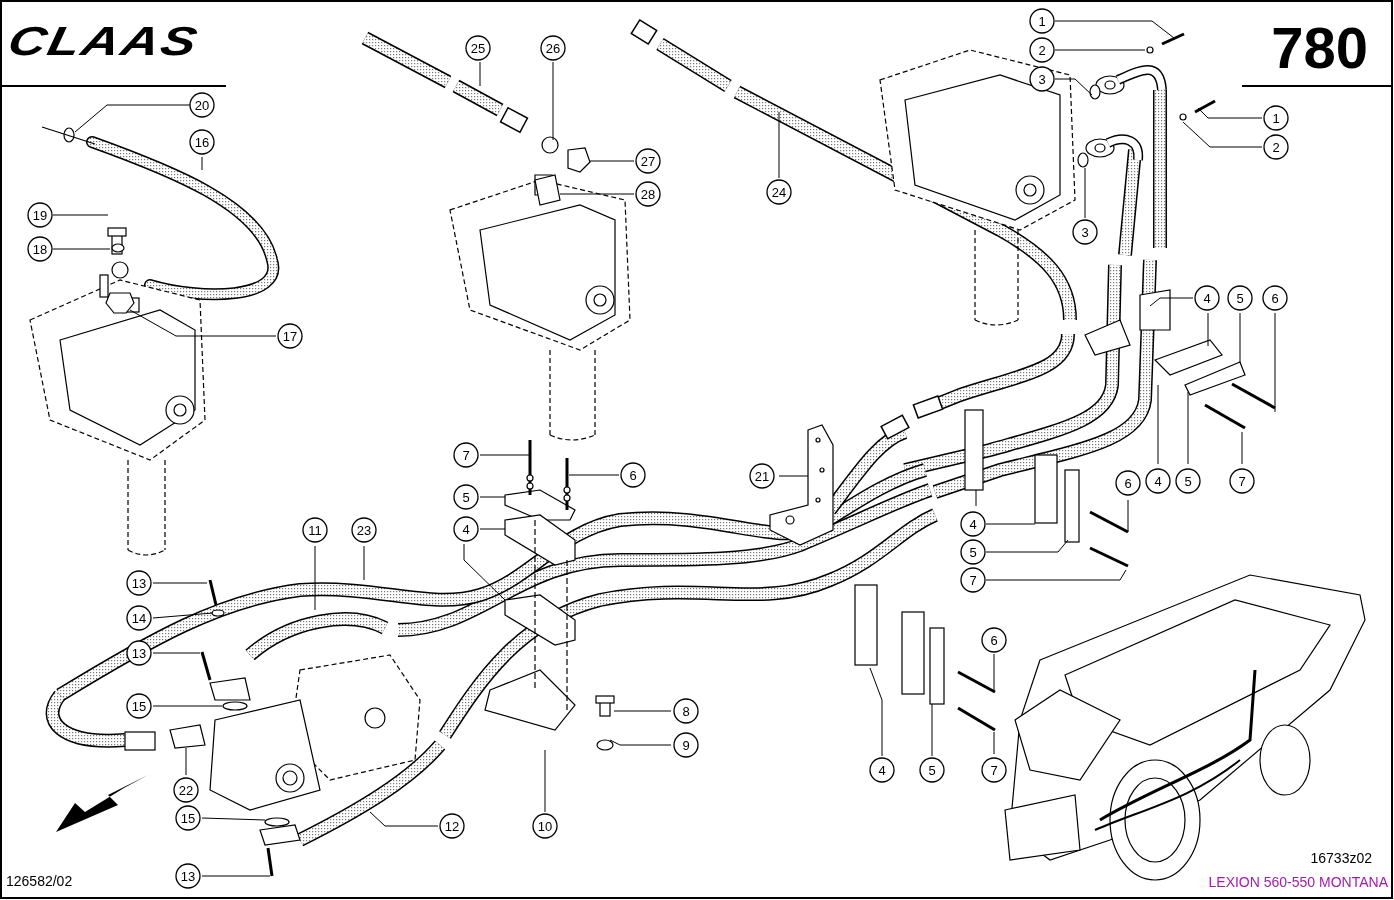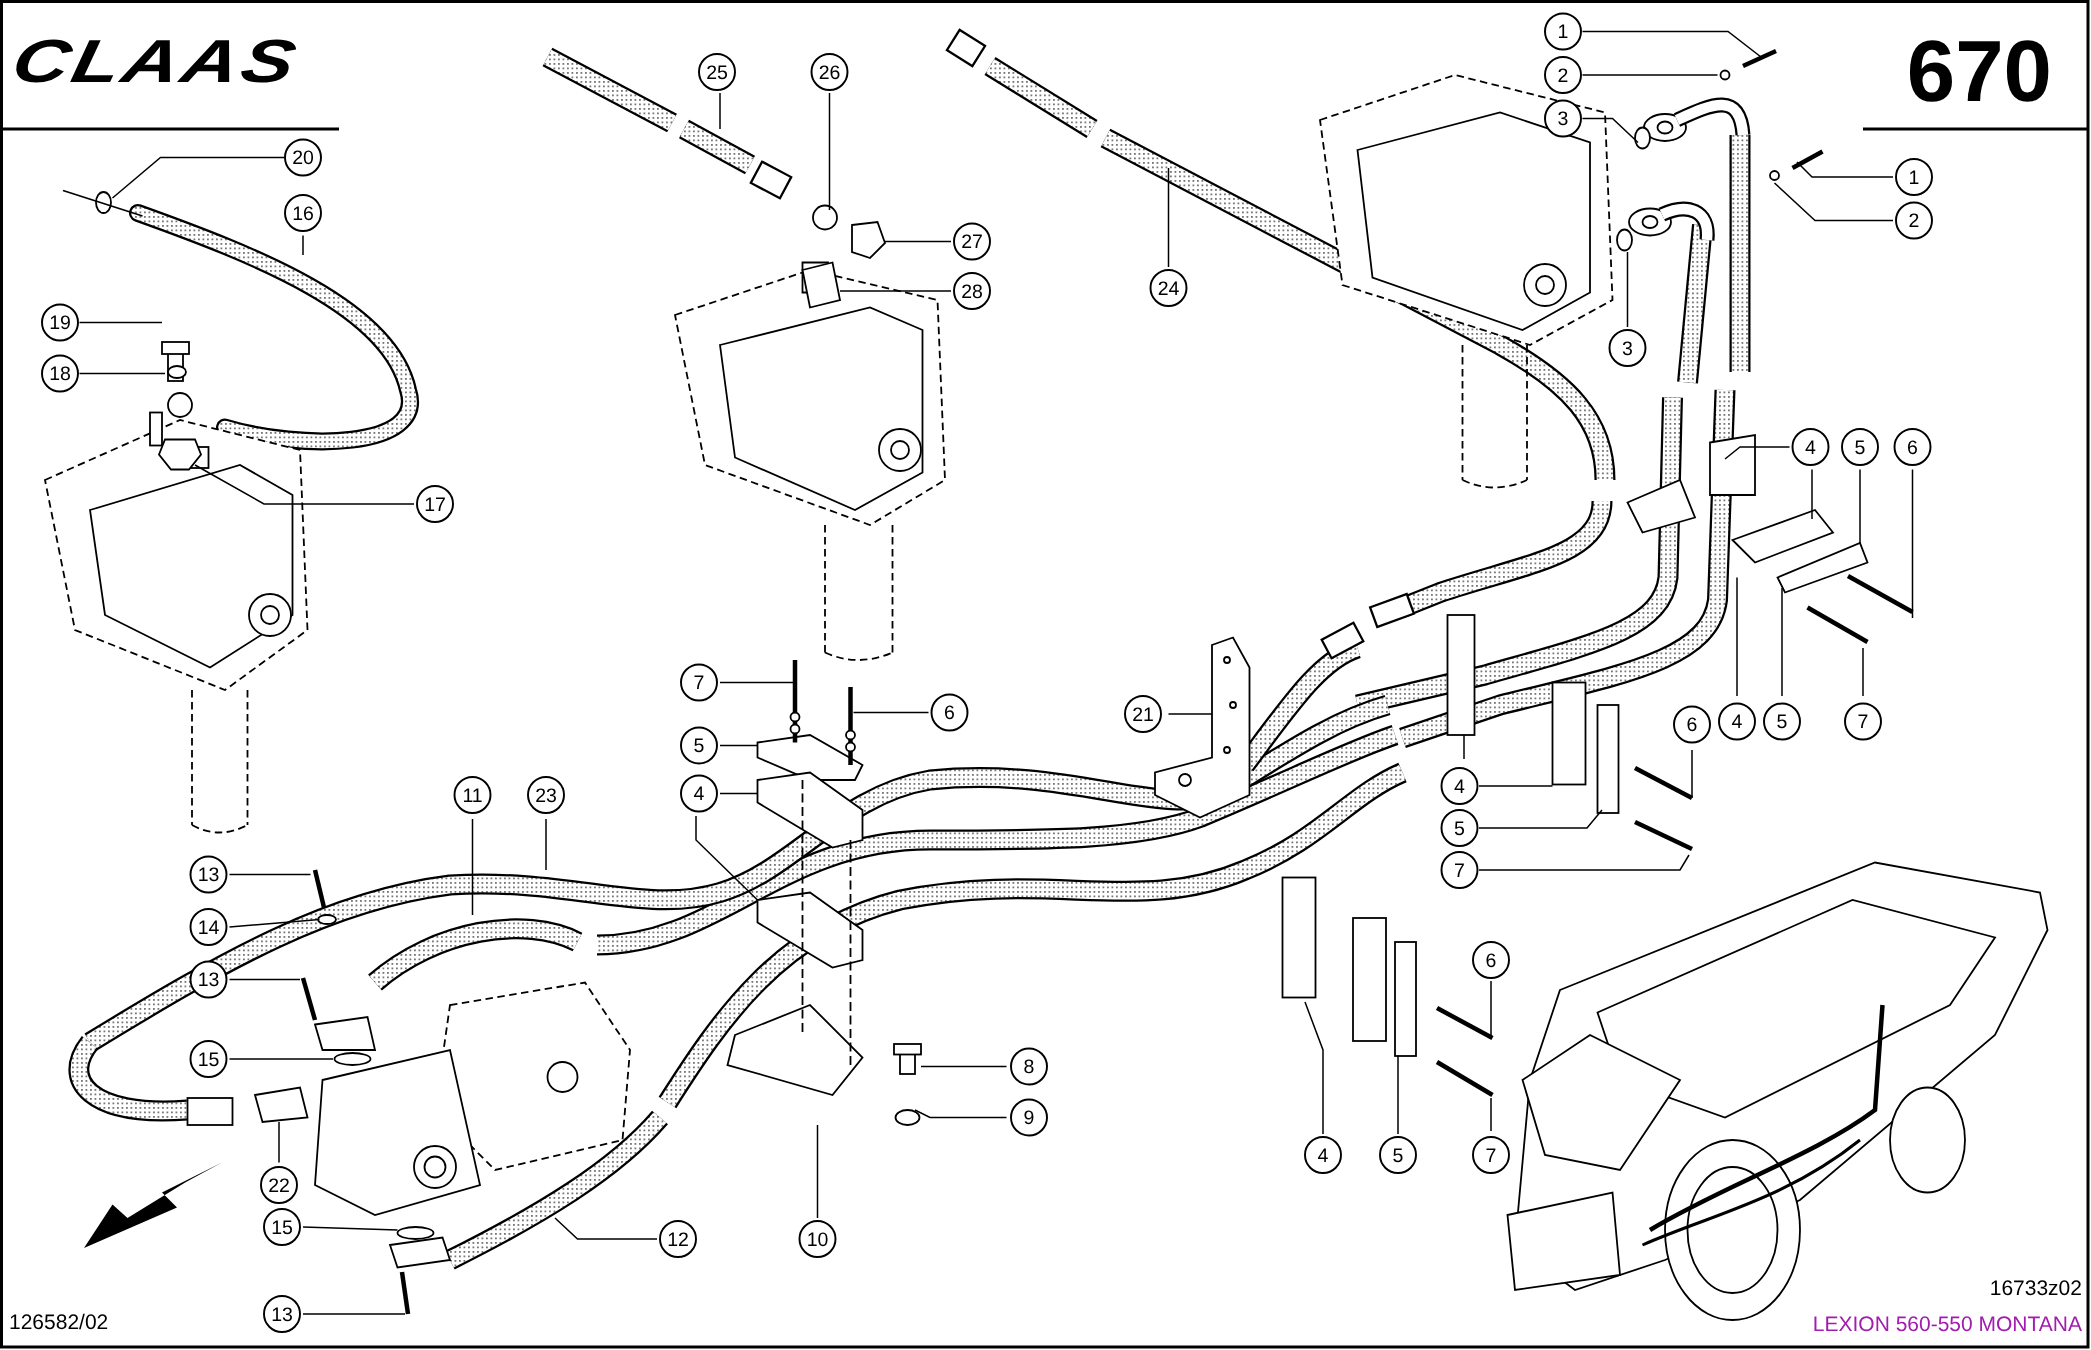--- a/index.html
+++ b/index.html
@@ -1,21 +1,21 @@
 <!DOCTYPE html>
 <html><head>
 <meta charset="utf-8">
 <style>
   html, body { margin: 0; padding: 0; background: #ffffff; }
   body { width: 1394px; height: 900px; overflow: hidden; font-family: "Liberation Sans", sans-serif; }
   #frame { position: absolute; left: 0; top: 0; width: 1394px; height: 900px; }
   #frame svg { position: absolute; left: 0; top: 0; }
   .logo { position: absolute; left: 14px; top: 18px; font-family: "Liberation Sans", sans-serif; font-weight: 900; font-style: italic; font-size: 52px; letter-spacing: 2px; color: #000; transform: skewX(-12deg) scaleY(0.78); transform-origin: left top; }
   .page-no { position: absolute; right: 26px; top: 14px; font-family: "Liberation Sans", sans-serif; font-weight: 700; font-size: 58px; color: #000; }
-  .drawing-no { position: absolute; right: 6px; top: 850px; font-family: "Liberation Sans", sans-serif; font-size: 14px; color: #000; }
+  .drawing-no { position: absolute; right: 22px; top: 850px; font-family: "Liberation Sans", sans-serif; font-size: 14px; color: #000; }
   .model-name { position: absolute; right: 6px; top: 874px; font-family: "Liberation Sans", sans-serif; font-size: 14px; color: #a21caf; }
   .doc-no { position: absolute; left: 6px; top: 873px; font-family: "Liberation Sans", sans-serif; font-size: 14px; color: #000; }
   .callout text { font-family: "Liberation Sans", sans-serif; font-size: 13px; }
 </style>
 </head>
 <body>
 
 <div id="frame">
   <svg width="1394" height="900" viewBox="0 0 1394 900">
     <defs>
@@ -461,17 +461,17 @@
           <text x="932" y="774.5" text-anchor="middle" fill="#000">5</text>
         </g>
         <g class="callout">
           <circle cx="994" cy="770" r="12" fill="#fff" stroke="#000" stroke-width="1.3"></circle>
           <text x="994" y="774.5" text-anchor="middle" fill="#000">7</text>
         </g>
       </g>
   </svg>
 
   <div class="logo">CLAAS</div>
-  <div class="page-no">670</div>
+  <div class="page-no">780</div>
   <div class="doc-no">126582/02</div>
   <div class="drawing-no">16733z02</div>
   <div class="model-name">LEXION 560-550 MONTANA</div>
 </div>
 
 </body></html>

